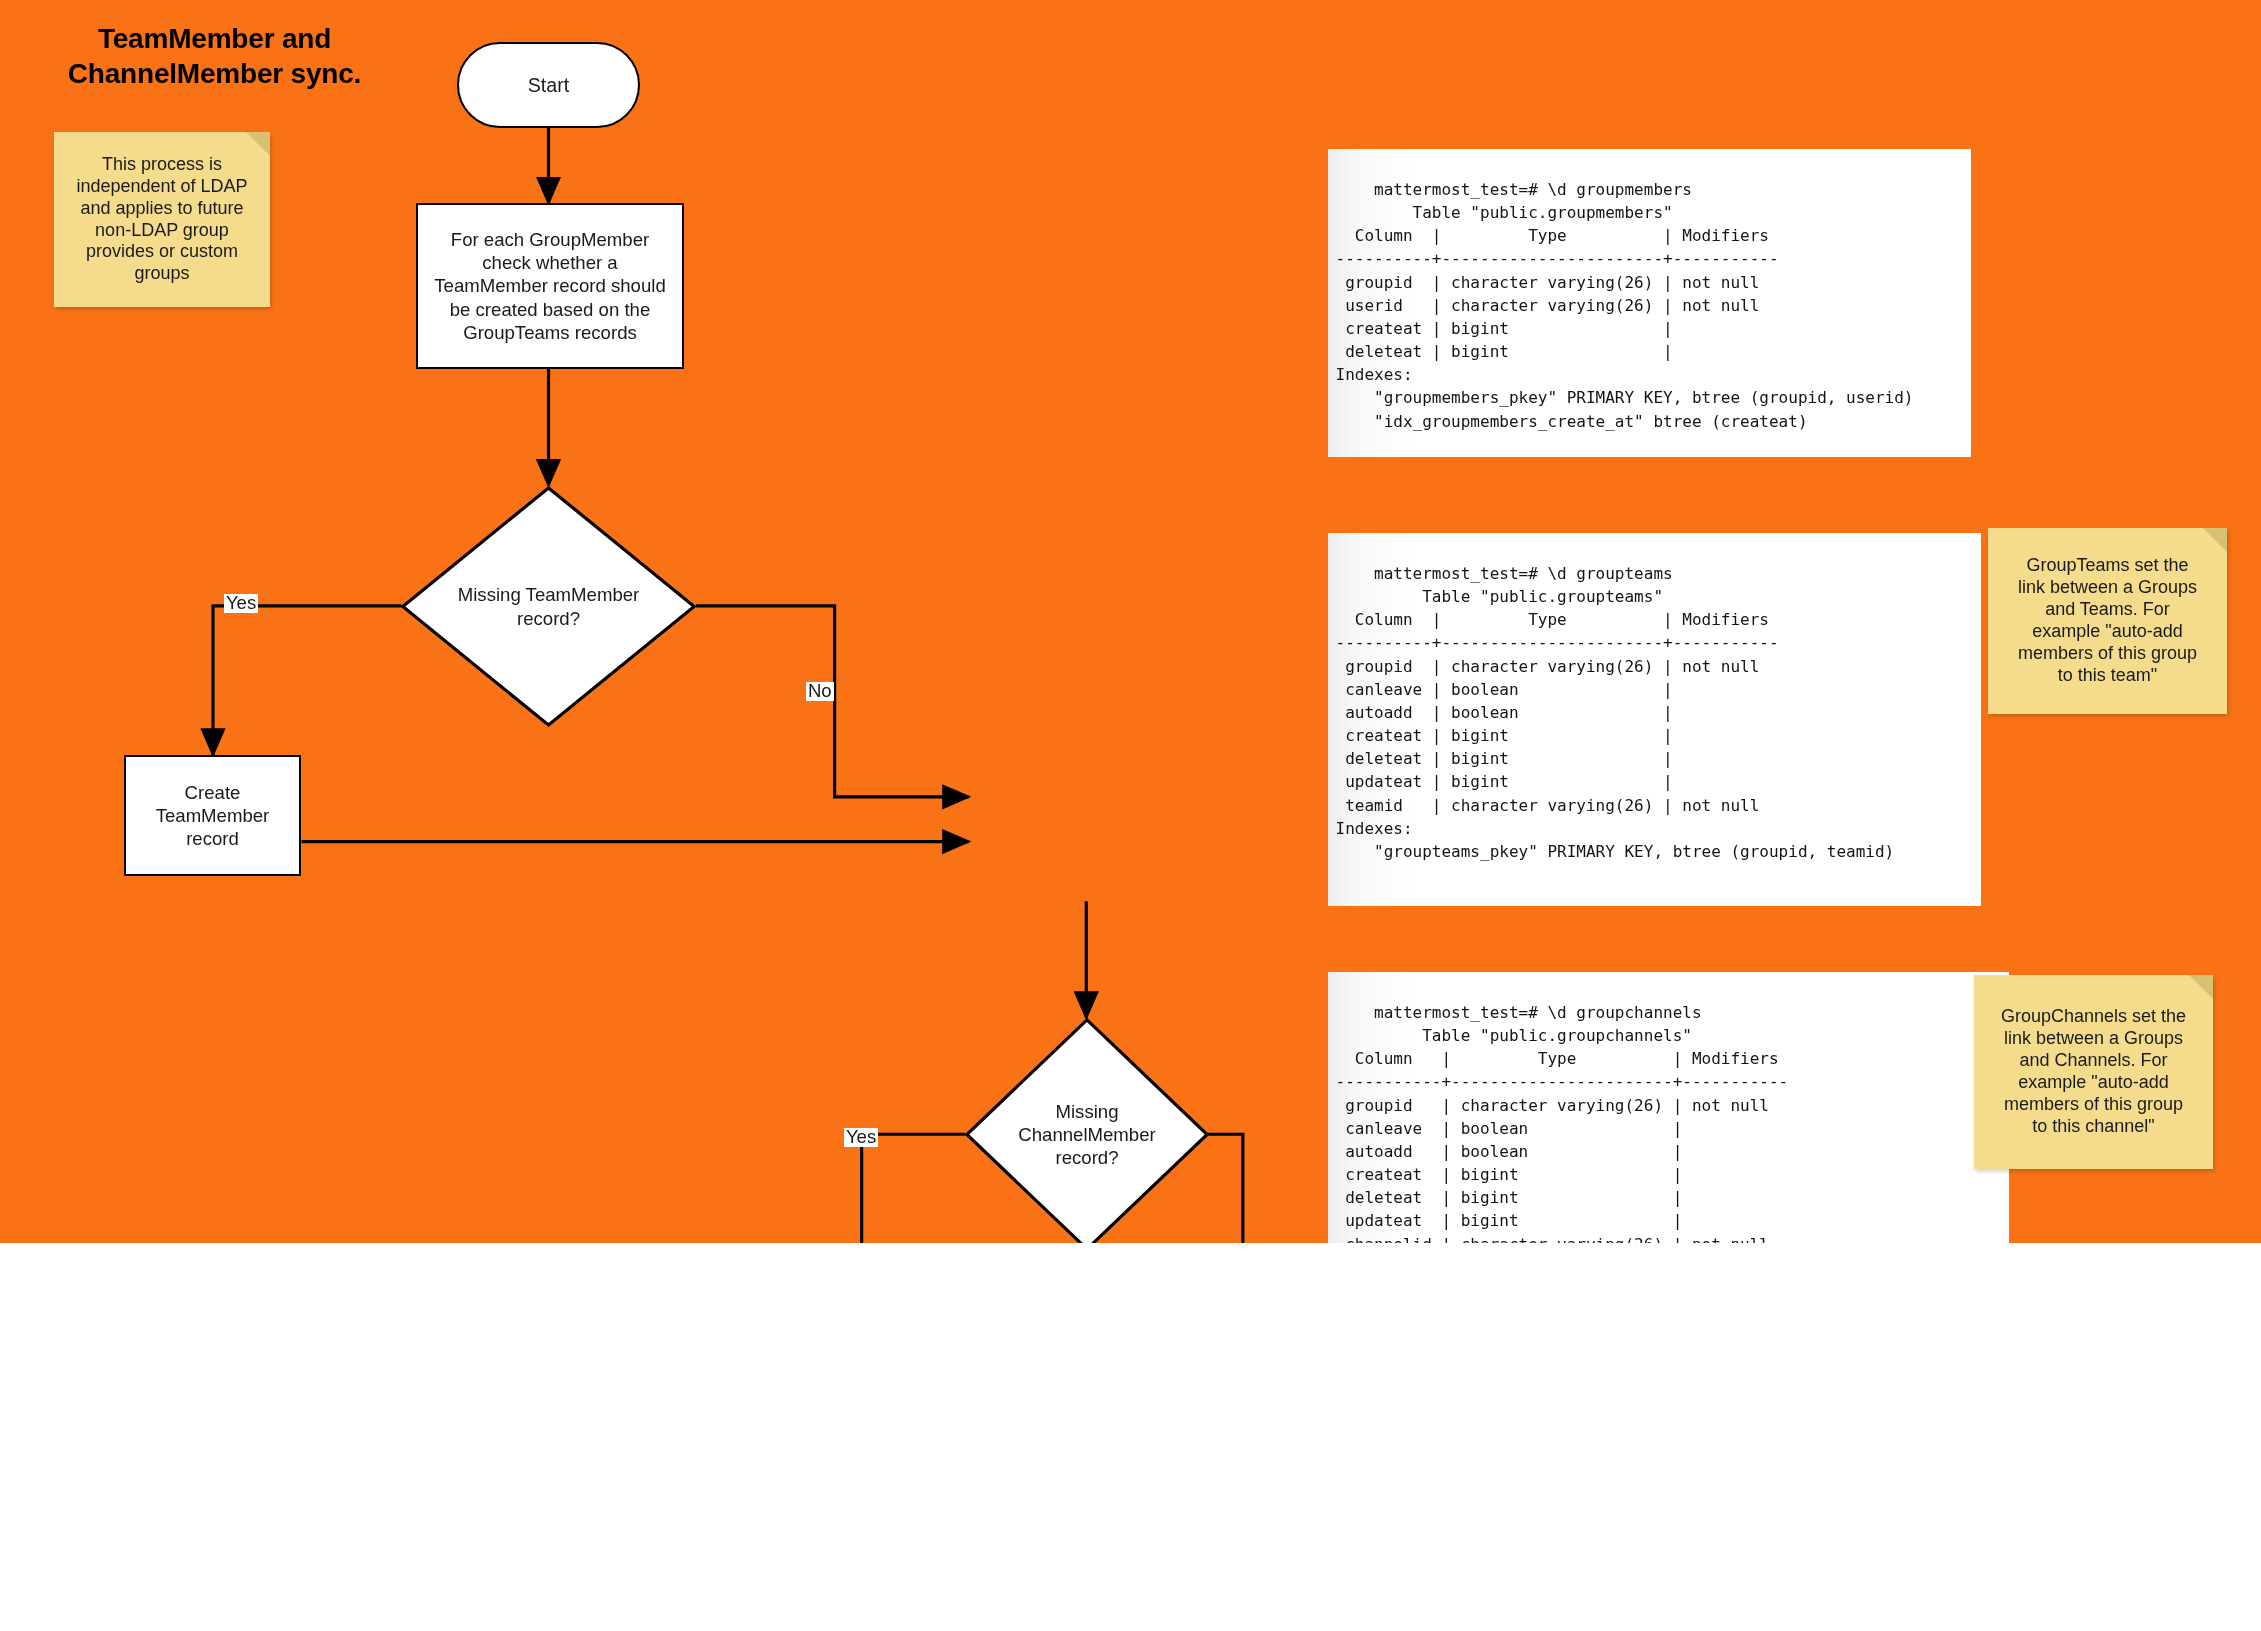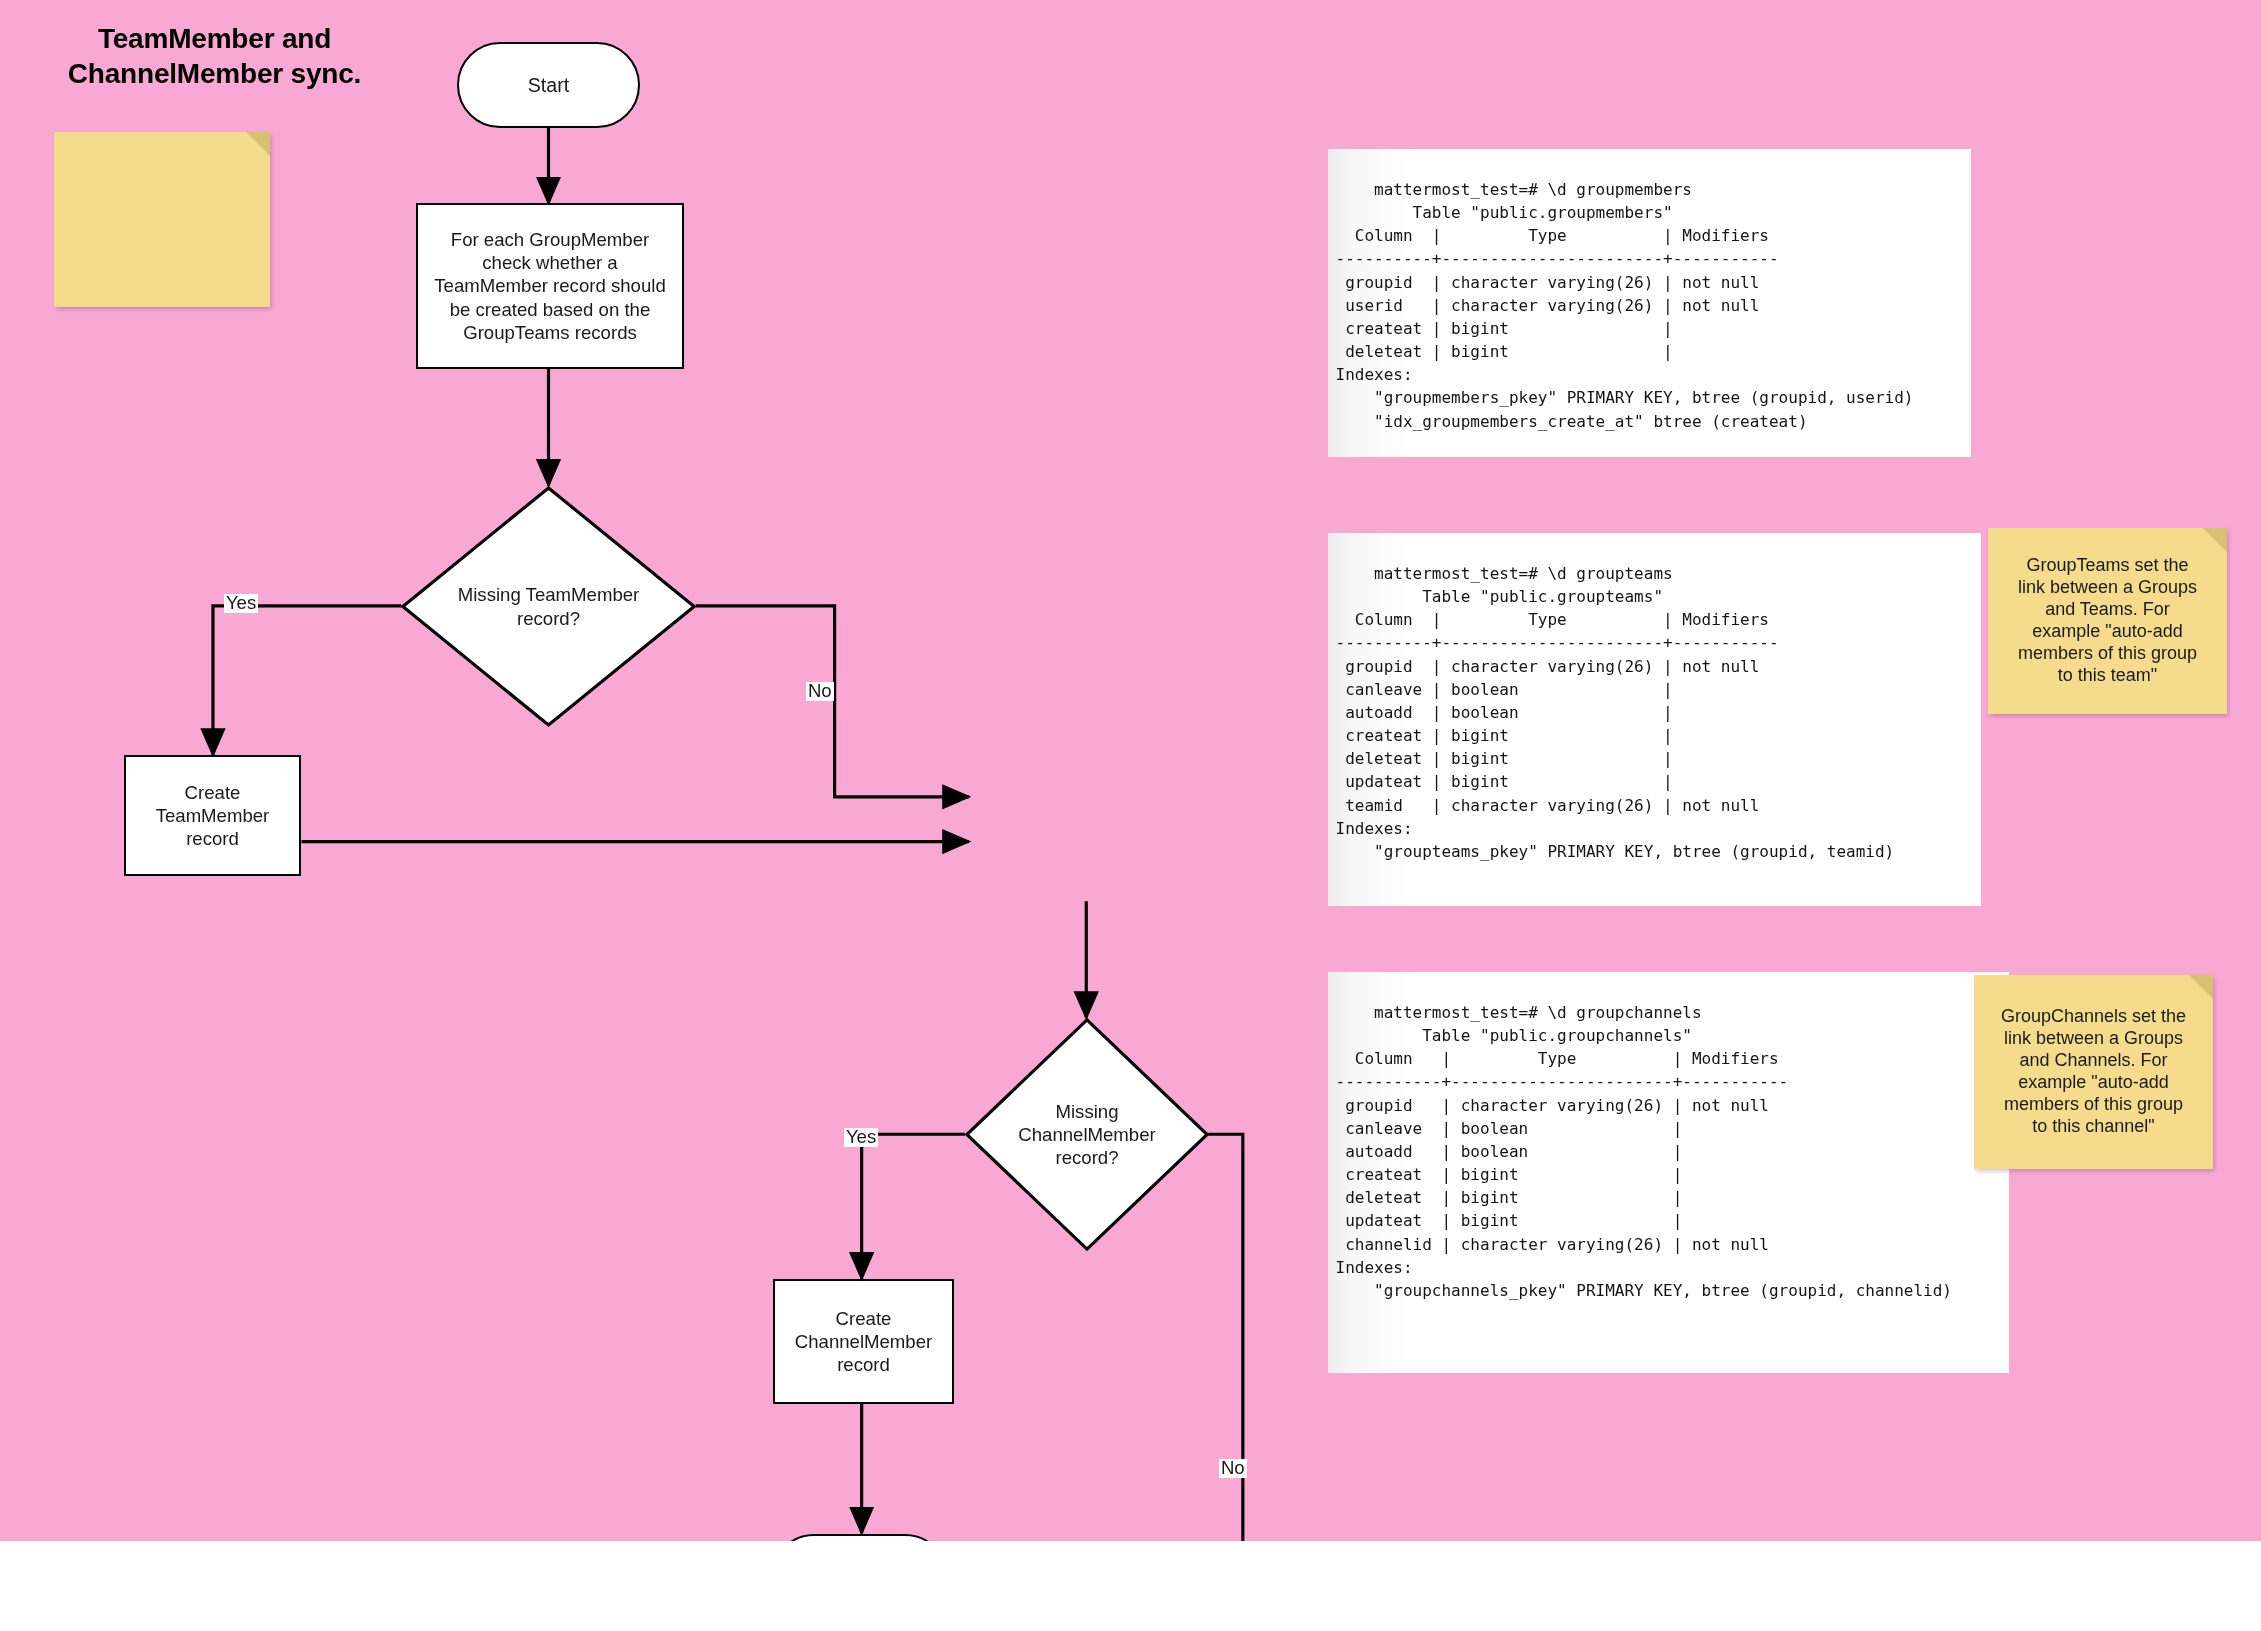--- a/index.html
+++ b/index.html
@@ -8,22 +8,22 @@
     padding: 0;
     background: #ffffff;
   }
   body {
     font-family: "Liberation Sans", sans-serif;
     color: #000000;
   }
   #page {
     position: relative;
     width: 2262px;
-    height: 1541px;
-    background: #f9a8d4;
+    height: 1243px;
+    background: #f97316;
     overflow: hidden;
   }
 
   
   .title {
     position: absolute;
     left: 56px;
     top: 20.5px;
     width: 317px;
     text-align: center;
@@ -128,20 +128,26 @@
 </head>
 <body>
 
 <div id="page">
 
   <div class="title">TeamMember and
 ChannelMember sync.</div>
 
   <div class="note" style="left:54px; top:132px; width:216px; height:175px;">
     <span class="fold"></span>
+    <span class="txt">This process is
+independent of LDAP
+and applies to future
+non-LDAP group
+provides or custom
+groups</span>
   </div>
 
   <svg id="edges" viewBox="0 0 2426 1750" xmlns="http://www.w3.org/2000/svg">
     <defs>
       <marker id="arrow" markerWidth="11" markerHeight="11" refX="8.4" refY="4.3" orient="auto" markerUnits="strokeWidth">
         <path d="M0,0.3 L9.2,4.3 L0,8.3 z" fill="#000000"></path>
       </marker>
     </defs>
     <g stroke="#000000" stroke-width="3.4" fill="none">
 

